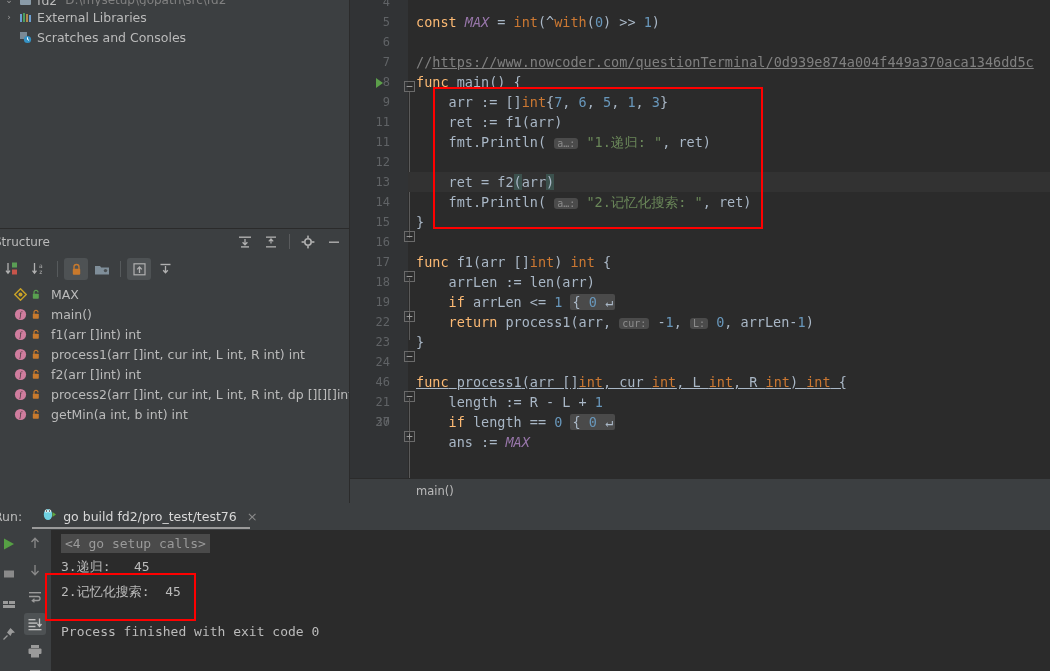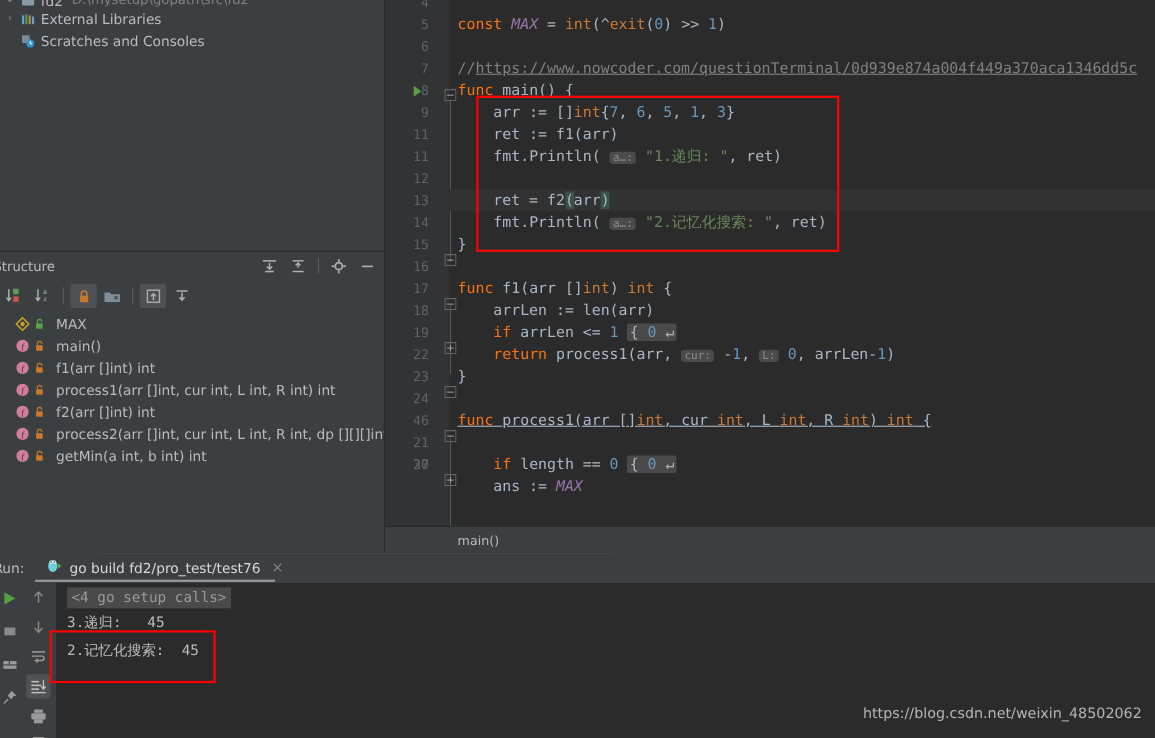--- a/index.html
+++ b/index.html
@@ -67,21 +67,21 @@
     background: #313335;
   }
   .lnum {
     position: absolute; left: 0; width: 40px; text-align: right;
     font-family: "DejaVu Sans Mono", monospace; font-size: 12px; color: #606366;
     height: 20px; line-height: 20px;
   }
   .code { position: absolute; left: 58px; height: 20px; line-height: 20px;
           font-family: "DejaVu Sans Mono", "Liberation Mono", monospace; font-size: 13.5px;
           white-space: pre; color: #a9b7c6; }
-  .kw   { color: #f97316; }
+  .kw   { color: #fdba74; }
   .typ  { color: #cc7832; }
   .num  { color: #6897bb; }
   .str  { color: #6a8759; }
   .cmt  { color: #808080; }
   .cnst { color: #9876aa; font-style: italic; }
   .fn   { color: #a9b7c6; }
   .link { color: #808080; text-decoration: underline; }
   .hint {
     background: #4b4b4b; color: #8c8c8c; font-size: 10px;
     padding: 0 3px; border-radius: 3px; font-family: "DejaVu Sans Mono", monospace;
@@ -449,21 +449,21 @@
     <div class="gutter-fold" style="left:54px; top:427px;">
       <svg width="11" height="11" viewBox="0 0 11 11">
           <rect x="0.5" y="0.5" width="10" height="10" fill="none" stroke="#6a6a6a"></rect>
           <rect x="2.6" y="5" width="5.8" height="1" fill="#9a9a9a"></rect>
           <rect x="5" y="2.6" width="1" height="5.8" fill="#9a9a9a"></rect>
         </svg>
     </div>
 
     <div class="cursor-line" style="top:172px;"></div>
 
-    <div class="code" style="top:12px; left:66px;"><span class="kw">const</span> <span class="cnst">MAX</span> = <span class="typ">int</span>(^<span class="typ">exit</span>(<span class="num">0</span>) &gt;&gt; <span class="num">1</span>)</div>
+    <div class="code" style="top:12px; left:66px;"><span class="kw">const</span> <span class="cnst">MAX</span> = <span class="typ">int</span>(^<span class="typ">with</span>(<span class="num">0</span>) &gt;&gt; <span class="num">1</span>)</div>
 
     <div class="code" style="top:52px; left:66px;"><span class="cmt">//</span><span class="link">https://www.nowcoder.com/questionTerminal/0d939e874a004f449a370aca1346dd5c</span></div>
 
     <div class="code" style="top:72px; left:66px;"><span class="kw">func</span> <span class="fn">main</span>() {</div>
 
     <div class="code" style="top:92px; left:66px;">    arr := []<span class="typ">int</span>{<span class="num">7</span>, <span class="num">6</span>, <span class="num">5</span>, <span class="num">1</span>, <span class="num">3</span>}</div>
 
     <div class="code" style="top:112px; left:66px;">    ret := <span class="fn">f1</span>(arr)</div>
 
     <div class="code" style="top:132px; left:66px;">    fmt.<span class="fn">Println</span>( <span class="hint">a…:</span> <span class="str">"1.递归: "</span>, ret)</div>
@@ -479,20 +479,21 @@
     <div class="code" style="top:272px; left:66px;">    arrLen := <span class="fn">len</span>(arr)</div>
 
     <div class="code" style="top:292px; left:66px;">    <span class="kw">if</span> arrLen &lt;= <span class="num">1</span> <span class="fold">{ <span class="num">0</span> ↵</span></div>
 
     <div class="code" style="top:312px; left:66px;">    <span class="kw">return</span> <span class="fn">process1</span>(arr, <span class="hint">cur:</span> -<span class="num">1</span>, <span class="hint">L:</span> <span class="num">0</span>, arrLen-<span class="num">1</span>)</div>
 
     <div class="code" style="top:332px; left:66px;">}</div>
 
     <div class="code" style="top:372px; left:66px;text-decoration:underline;"><span class="kw">func</span> <span class="fn">process1</span>(arr []<span class="typ">int</span>, cur <span class="typ">int</span>, L <span class="typ">int</span>, R <span class="typ">int</span>) <span class="typ">int</span> {</div>
 
+    <div class="code" style="top:392px; left:66px;">    length := R - L + <span class="num">1</span></div>
 
     <div class="code" style="top:412px; left:66px;">    <span class="kw">if</span> length == <span class="num">0</span> <span class="fold">{ <span class="num">0</span> ↵</span></div>
 
     <div class="code" style="top:432px; left:66px;">    ans := <span class="cnst">MAX</span></div>
 
     <div class="red-box" style="left:83px; top:87px; width:330px; height:142px;"></div>
   </div>
 
   <div class="breadcrumb">
     <span>main()</span>
@@ -586,19 +587,19 @@
             <rect x="3" y="3" width="10" height="2" fill="#9a9a9a"></rect>
             <rect x="4" y="5.5" width="8" height="8" rx="1" fill="#9a9a9a"></rect>
           </svg>
       </span>
     </div>
 
     <div class="console">
       <div class="collapsed-line">&lt;4 go setup calls&gt;</div>
       <div class="cline" style="top:27px;">3.递归:   45</div>
       <div class="cline" style="top:52px;">2.记忆化搜索:  45</div>
-      <div class="watermark">https://blog.csdn.net/weixin_48502062</div>
+      <div class="cline" style="top:92px;">Process finished with exit code 0</div>
     </div>
 
     <div class="red-box" style="left:45px; top:70px; width:151px; height:48px;"></div>
   </div>
 
 </div>
 
 </body></html>

